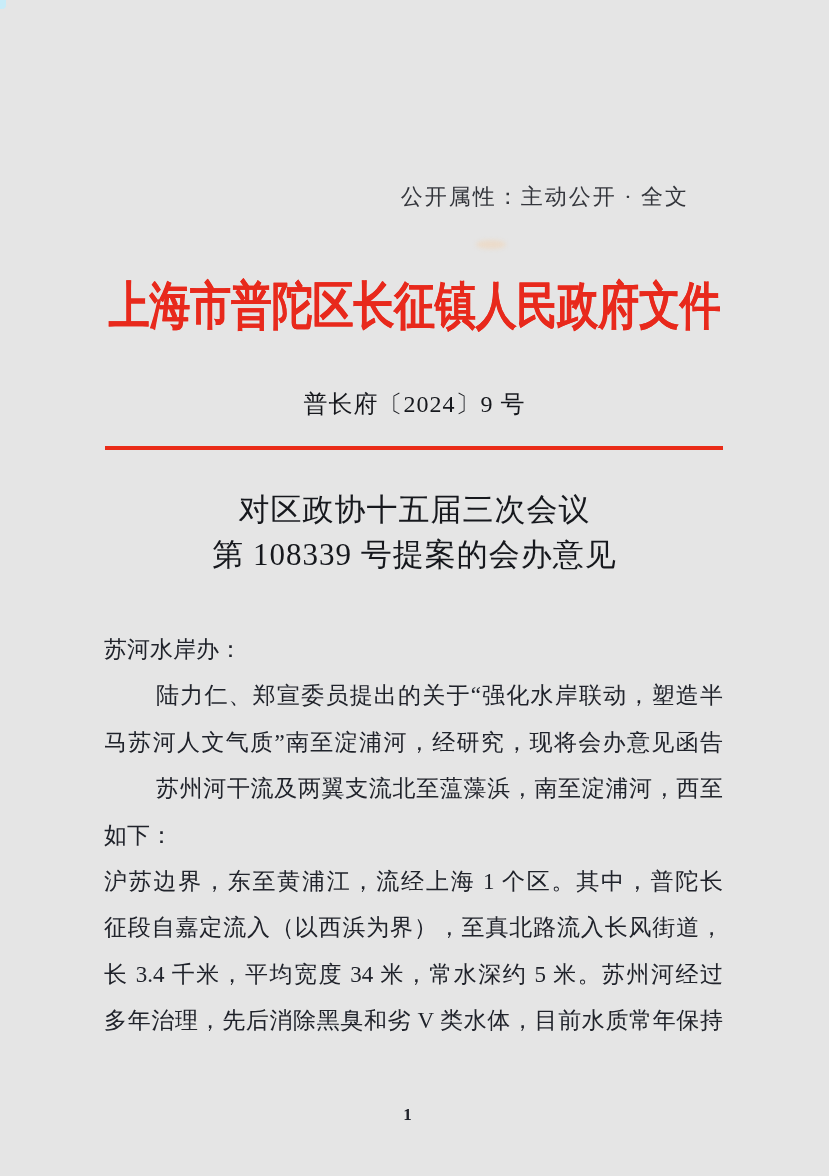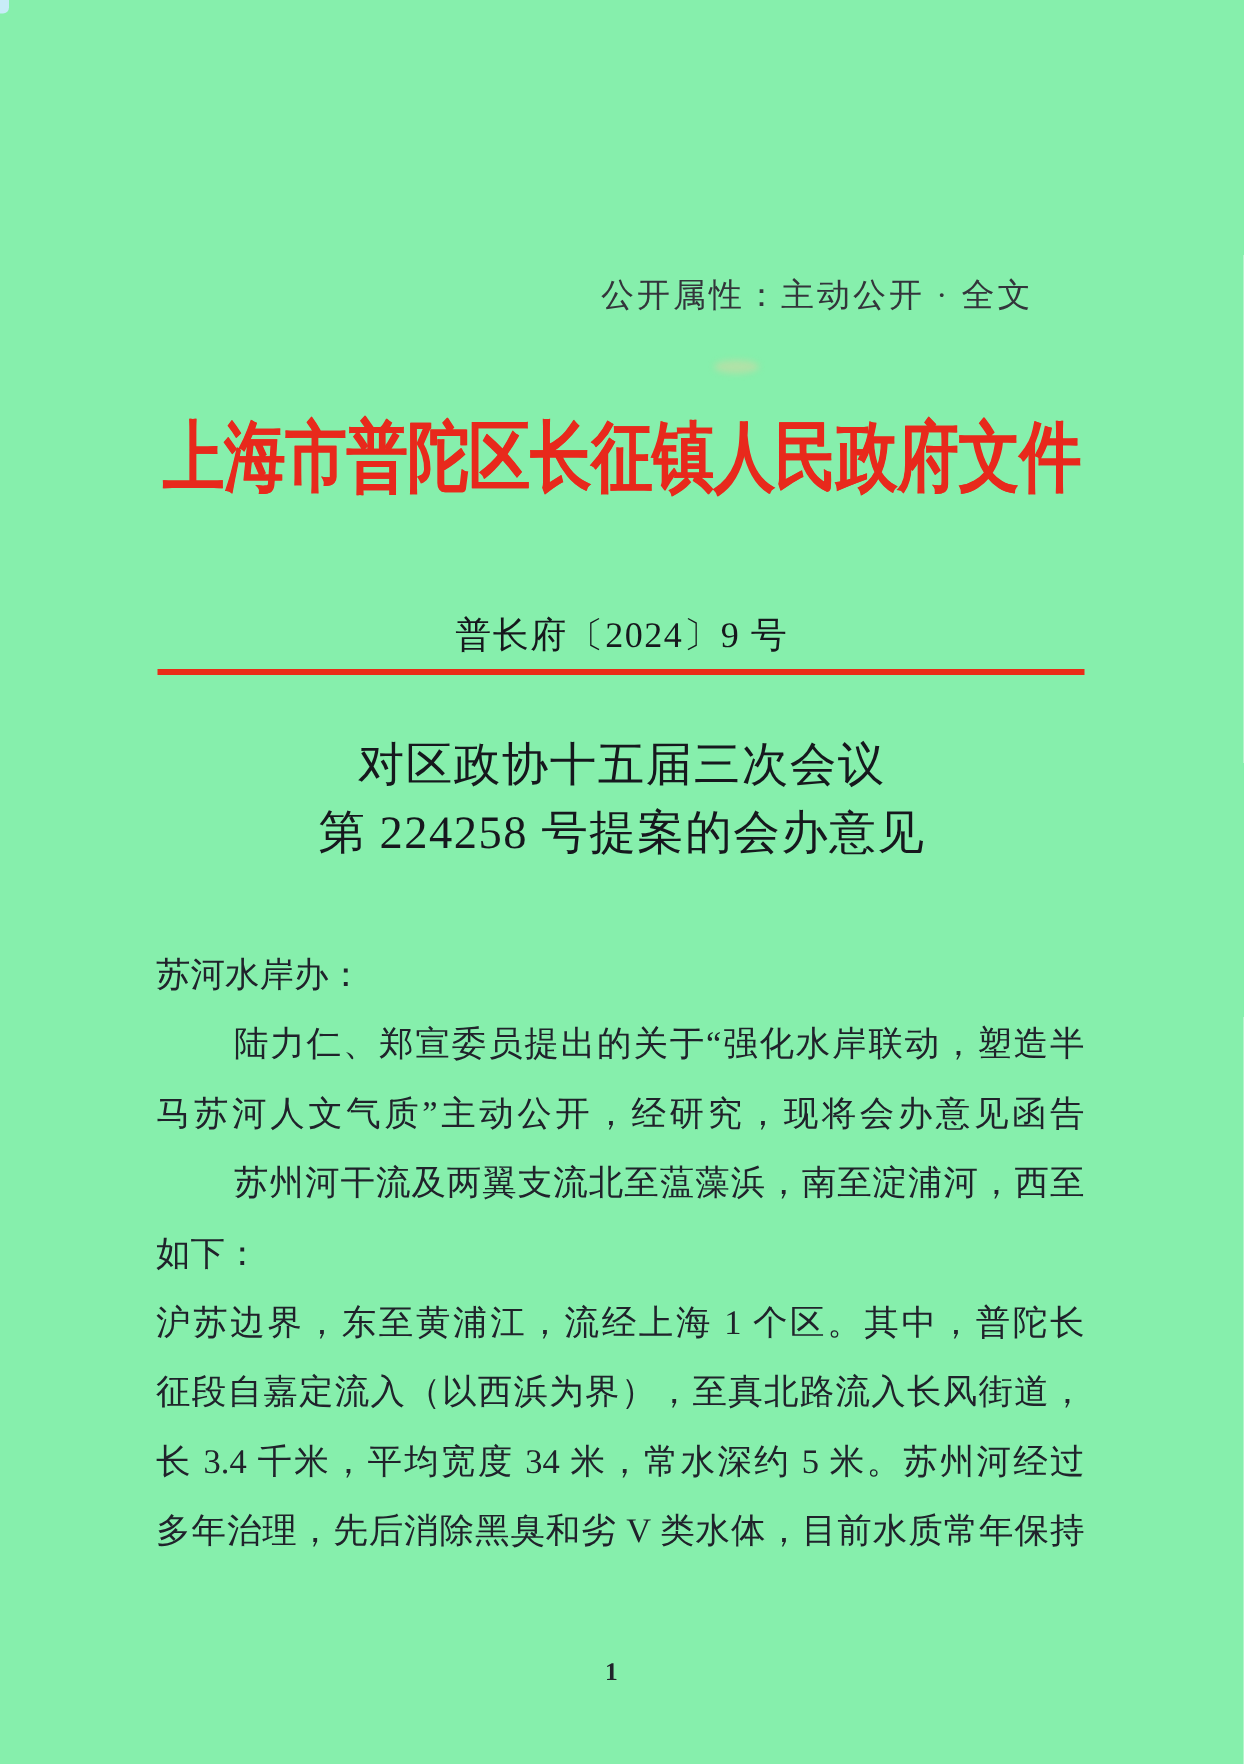--- a/index.html
+++ b/index.html
@@ -5,21 +5,21 @@
   html, body { margin:0; padding:0; }
   body {
     width:829px; height:1176px;
     background:#ffffff;
     position:relative;
     overflow:hidden;
     font-family:"Liberation Serif","DejaVu Serif",serif;
   }
   .page {
     position:absolute; inset:0;
-    background:#86efac;
+    background:#e5e5e5;
   }
   
   .speck-topleft {
     position:absolute; top:0; left:0; width:6px; height:9px;
     background:#c8ecf8; border-radius:0 0 4px 0;
   }
   .smudge {
     position:absolute; top:240px; left:476px; width:30px; height:9px;
     background:rgba(246,205,160,0.38); filter:blur(2px); border-radius:50%;
   }
@@ -34,21 +34,21 @@
     position:absolute; top:277px; left:0; width:829px;
     text-align:center;
     font-size:51px; line-height:58px; font-weight:bold;
     color:#e8291c;
     transform:scaleX(0.80);
     white-space:nowrap;
     text-shadow:0.5px 0 0 #e8291c;
   }
   
   .doc-number {
-    position:absolute; top:407px; left:0; width:829px;
+    position:absolute; top:388px; left:0; width:829px;
     text-align:center;
     font-size:24px; letter-spacing:1px; color:#16181d;
     white-space:nowrap;
   }
   
   .red-line {
     position:absolute; top:446px; left:105px;
     width:618px; height:4px;
     background:#ea2c18;
   }
@@ -90,27 +90,27 @@
   <div class="publicity">公开属性：主动公开 · 全文</div>
 
   <div class="agency-header">上海市普陀区长征镇人民政府文件</div>
 
   <div class="doc-number">普长府〔2024〕9 号</div>
 
   <div class="red-line"></div>
 
   <div class="title-block">
     <div>对区政协十五届三次会议</div>
-    <div>第 224258 号提案的会办意见</div>
+    <div>第 108339 号提案的会办意见</div>
   </div>
 
   <div class="body-block">
     <div class="line short">苏河水岸办：</div>
     <div class="line indent">陆力仁、郑宣委员提出的关于“强化水岸联动，塑造半</div>
-    <div class="line">马苏河人文气质”主动公开，经研究，现将会办意见函告</div>
+    <div class="line">马苏河人文气质”南至淀浦河，经研究，现将会办意见函告</div>
     <div class="line indent">苏州河干流及两翼支流北至蕰藻浜，南至淀浦河，西至</div>
     <div class="line short">如下：</div>
     <div class="line">沪苏边界，东至黄浦江，流经上海 1 个区。其中，普陀长</div>
     <div class="line">征段自嘉定流入（以西浜为界），至真北路流入长风街道，</div>
     <div class="line">长 3.4 千米，平均宽度 34 米，常水深约 5 米。苏州河经过</div>
     <div class="line">多年治理，先后消除黑臭和劣 V 类水体，目前水质常年保持</div>
   </div>
 
   <div class="page-number">1</div>
 

